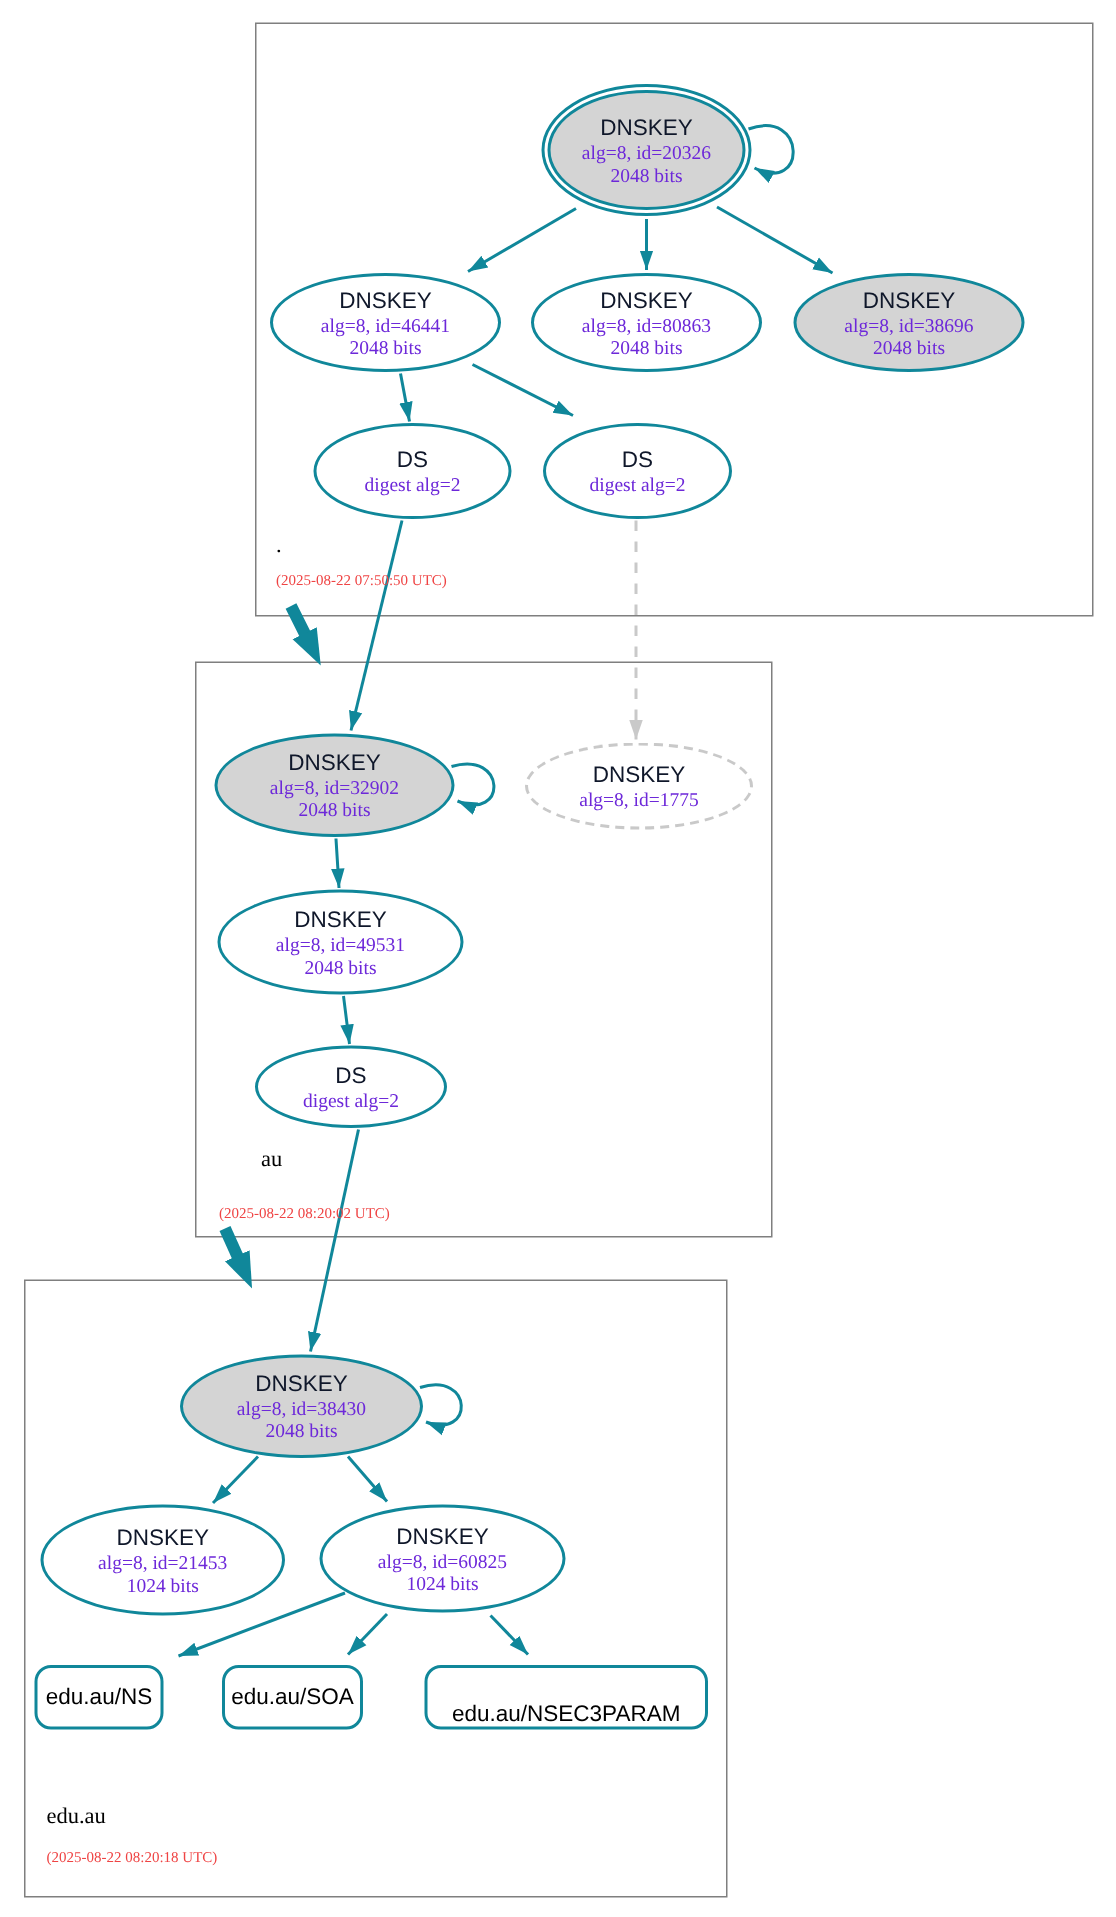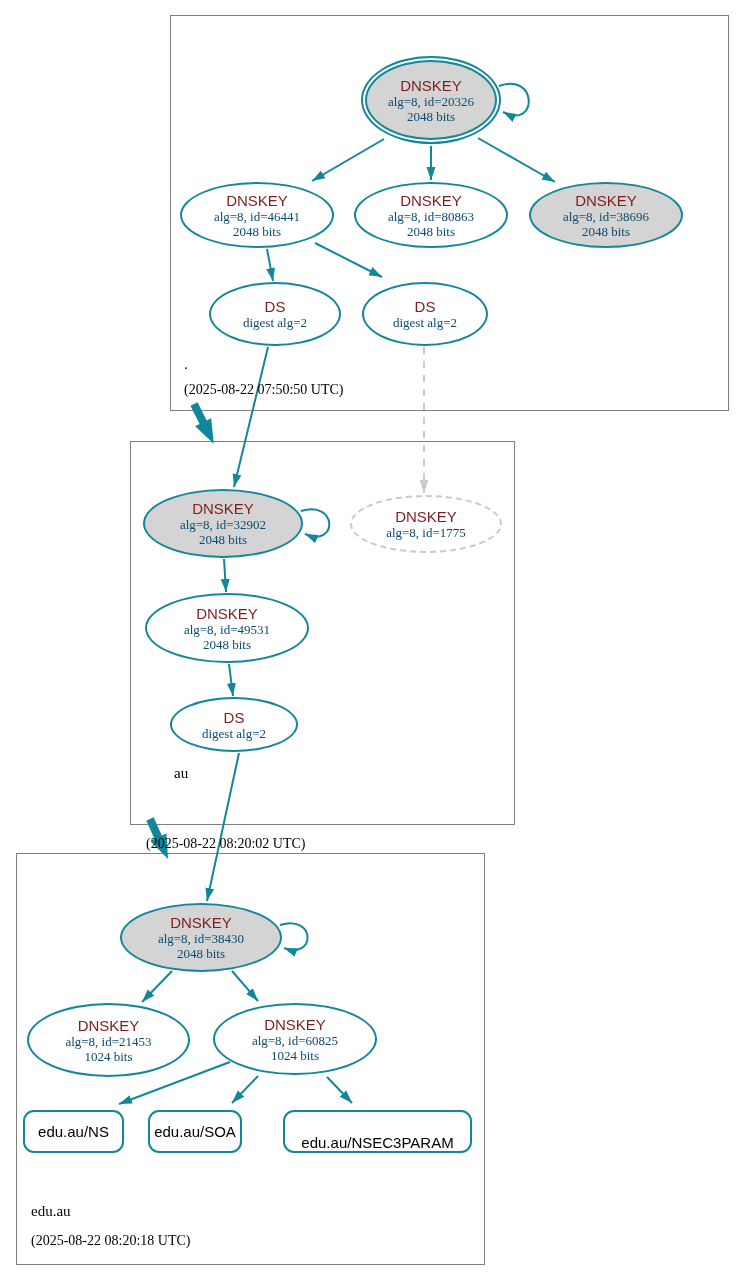--- a/index.html
+++ b/index.html
@@ -12,25 +12,25 @@
         justify-content:center;text-align:center;box-sizing:border-box;}
   .node.gray{background:#d4d4d4;}
   .node.dashedgray{border:2px dashed #c9c9c9;background:#ffffff;}
   .dbl-outer{position:absolute;z-index:3;border:2.5px solid #10879a;border-radius:50%;
         background:#ffffff;box-sizing:border-box;}
   .dbl-inner{position:absolute;left:2px;top:2px;right:2px;bottom:2px;border:2.5px solid #10879a;
         border-radius:50%;background:#d4d4d4;display:flex;flex-direction:column;align-items:center;
         justify-content:center;text-align:center;box-sizing:border-box;}
   .rrset{position:absolute;z-index:3;border:2px solid #10879a;border-radius:11px;background:#ffffff;
         display:flex;align-items:center;justify-content:center;box-sizing:border-box;}
-  .t{font-family:"Liberation Sans","DejaVu Sans",sans-serif;font-size:15px;line-height:17px;color:#7f1d1d;}
-  .d{font-family:"Liberation Serif","DejaVu Serif",serif;font-size:13px;line-height:15px;color:#0c4a6e;}
+  .t{font-family:"Liberation Sans","DejaVu Sans",sans-serif;font-size:15px;line-height:17px;color:#0f172a;}
+  .d{font-family:"Liberation Serif","DejaVu Serif",serif;font-size:13px;line-height:15px;color:#6d28d9;}
   .rrlabel{font-family:"Liberation Sans","DejaVu Sans",sans-serif;font-size:15px;color:#000;}
   .zlabel{position:absolute;z-index:4;font-size:15px;color:#000;}
-  .zts{position:absolute;z-index:4;font-size:14px;color:#000000;}
+  .zts{position:absolute;z-index:4;font-size:10px;color:#ef4444;}
 </style>
 </head>
 <body>
 
 <div id="canvas">
 
   <div class="zonebox" style="left:170px;top:15px;width:557px;height:394px;"></div>
   <div class="zonebox" style="left:130px;top:441px;width:383px;height:382px;"></div>
   <div class="zonebox" style="left:16px;top:853px;width:467px;height:410px;"></div>
 
@@ -128,41 +128,41 @@
     <div class="d">alg=8, id=49531</div>
     <div class="d">2048 bits</div>
   </div>
 
   <div class="node" style="left:170px;top:697px;width:128px;height:55px;">
     <div class="t">DS</div>
     <div class="d">digest alg=2</div>
   </div>
 
   <div class="zlabel" style="left:146px;top:765px;margin-left:28px;">au</div>
-  <div class="zts" style="left:146px;top:836px;">(2025-08-22 08:20:02 UTC)</div>
+  <div class="zts" style="left:146px;top:804px;">(2025-08-22 08:20:02 UTC)</div>
 
   <div class="node gray" style="left:120px;top:903px;width:162px;height:69px;">
     <div class="t">DNSKEY</div>
     <div class="d">alg=8, id=38430</div>
     <div class="d">2048 bits</div>
   </div>
 
   <div class="node" style="left:27px;top:1003px;width:163px;height:74px;">
     <div class="t">DNSKEY</div>
     <div class="d">alg=8, id=21453</div>
     <div class="d">1024 bits</div>
   </div>
 
   <div class="node" style="left:213px;top:1003px;width:164px;height:72px;">
     <div class="t">DNSKEY</div>
     <div class="d">alg=8, id=60825</div>
     <div class="d">1024 bits</div>
   </div>
 
-  <div class="rrset" style="left:23px;top:1110px;width:101px;height:43px;">
+  <div class="rrset" style="left:23px;top:1110px;width:86px;height:43px;">
     <div class="rrlabel">edu.au/NS</div>
   </div>
 
   <div class="rrset" style="left:148px;top:1110px;width:94px;height:43px;">
     <div class="rrlabel">edu.au/SOA</div>
   </div>
 
   <div class="rrset" style="left:283px;top:1110px;width:189px;height:43px;align-items:flex-end;">
     <div class="rrlabel">edu.au/NSEC3PARAM</div>
   </div>

